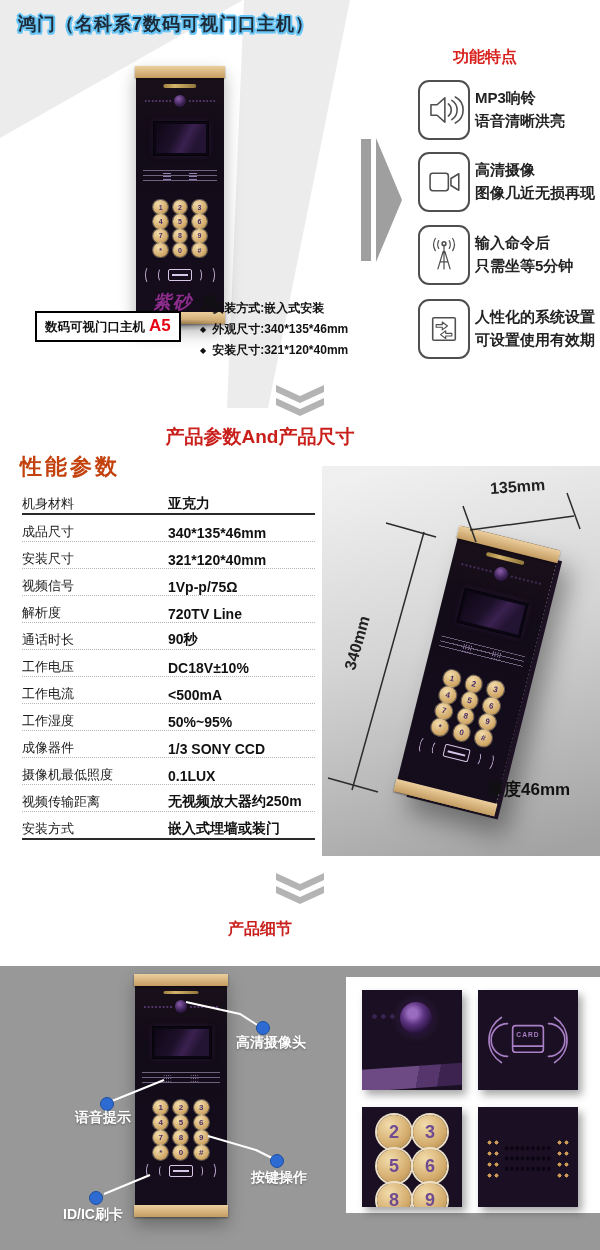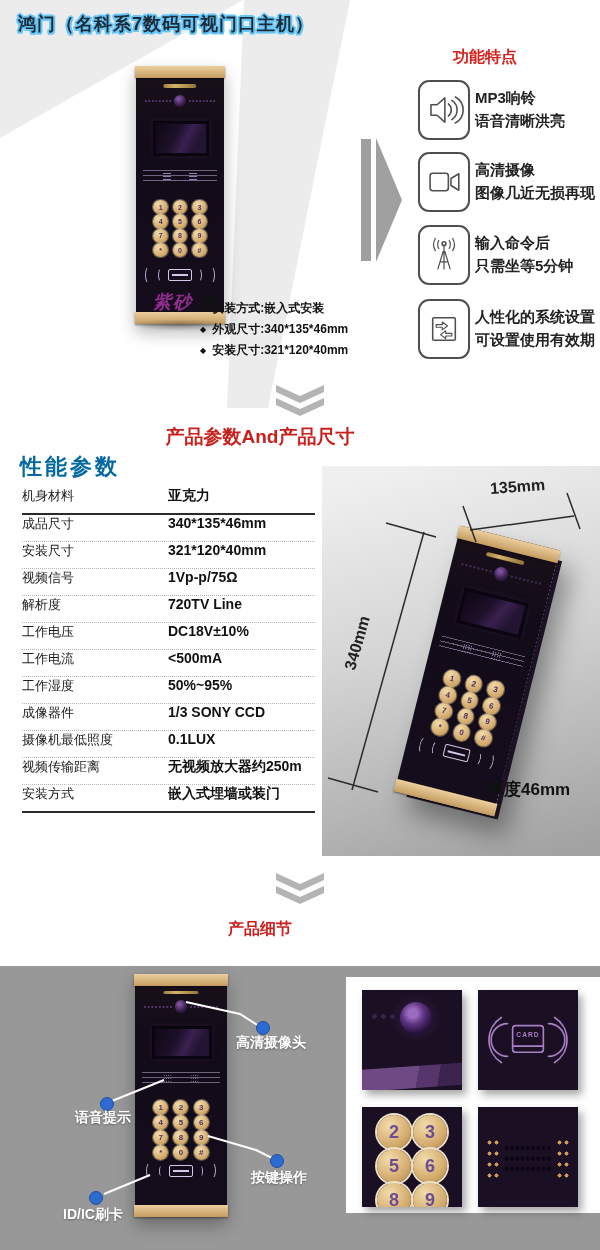--- a/index.html
+++ b/index.html
@@ -87,23 +87,23 @@
       color:#222;line-height:23px;}
 
   
   .chev{position:absolute;left:274px;width:52px;height:33px;}
   .chev path{fill:#b4b4b4;}
   .divider-label{position:absolute;left:0;width:520px;text-align:center;font-weight:bold;color:#c9201c;}
   #divider1-label{top:424px;font-size:19px;}
   #divider2-label{top:919px;font-size:16px;}
 
   
-  .specs-heading{position:absolute;left:20px;top:452px;font-size:22px;font-weight:bold;color:#0369a1;letter-spacing:3px;}
+  .specs-heading{position:absolute;left:20px;top:452px;font-size:22px;font-weight:bold;color:#c2410c;letter-spacing:3px;}
   .spec-table{position:absolute;left:22px;top:487px;width:293px;}
-  .spec-row{display:flex;align-items:flex-start;height:26px;border-bottom:1px dotted #b5b5b5;}
+  .spec-row{display:flex;align-items:flex-end;height:26px;border-bottom:1px dotted #b5b5b5;}
   .spec-row.first,.spec-row.last{border-bottom:2px solid #2a2a2a;}
   .spec-label{width:146px;font-size:13px;color:#1a1a1a;}
   .spec-value{flex:1;font-size:14px;font-weight:bold;color:#111;white-space:nowrap;}
 
   
   .dim-photo{position:absolute;left:322px;top:466px;width:278px;height:390px;overflow:hidden;
       background:linear-gradient(165deg,#f0f0f0 4%,#d4d4d4 45%,#a3a3a3 96%);}
   #dev-dim{left:104px;top:68px;width:102px;height:274px;transform:rotate(14deg);
       box-shadow:9px 6px 0 -4px #1c1224,16px 16px 26px rgba(0,0,0,.38);}
   #dev-dim .key{font-size:8px;}
@@ -191,20 +191,23 @@
       <i class="arc r s"></i>
         <i class="arc r"></i>
     </div>
     <div class="cap bot"></div>
   </div>
   <div class="hero-shadow"></div>
 
   <div class="color-label">
     <span class="color-accent">紫砂</span><span class="color-rest">+黑</span>
   </div>
+  <div class="model-box">
+    <span class="model-name">数码可视门口主机</span><span class="model-code">A5</span>
+  </div>
   <div class="bullets">
     <div class="bullet-line">
       <span class="bullet-dot">◆</span>
       <span class="bullet-text">安装方式:嵌入式安装</span>
     </div>
     <div class="bullet-line">
       <span class="bullet-dot">◆</span>
       <span class="bullet-text">外观尺寸:340*135*46mm</span>
     </div>
     <div class="bullet-line">
@@ -297,20 +300,24 @@
         <div class="spec-label">安装尺寸</div>
         <div class="spec-value">321*120*40mm</div>
       </div>
       <div class="spec-row">
         <div class="spec-label">视频信号</div>
         <div class="spec-value">1Vp-p/75Ω</div>
       </div>
       <div class="spec-row">
         <div class="spec-label">解析度</div>
         <div class="spec-value">720TV Line</div>
+      </div>
+      <div class="spec-row">
+        <div class="spec-label">通话时长</div>
+        <div class="spec-value">90秒</div>
       </div>
       <div class="spec-row">
         <div class="spec-label">工作电压</div>
         <div class="spec-value">DC18V±10%</div>
       </div>
       <div class="spec-row">
         <div class="spec-label">工作电流</div>
         <div class="spec-value">&lt;500mA</div>
       </div>
       <div class="spec-row">

